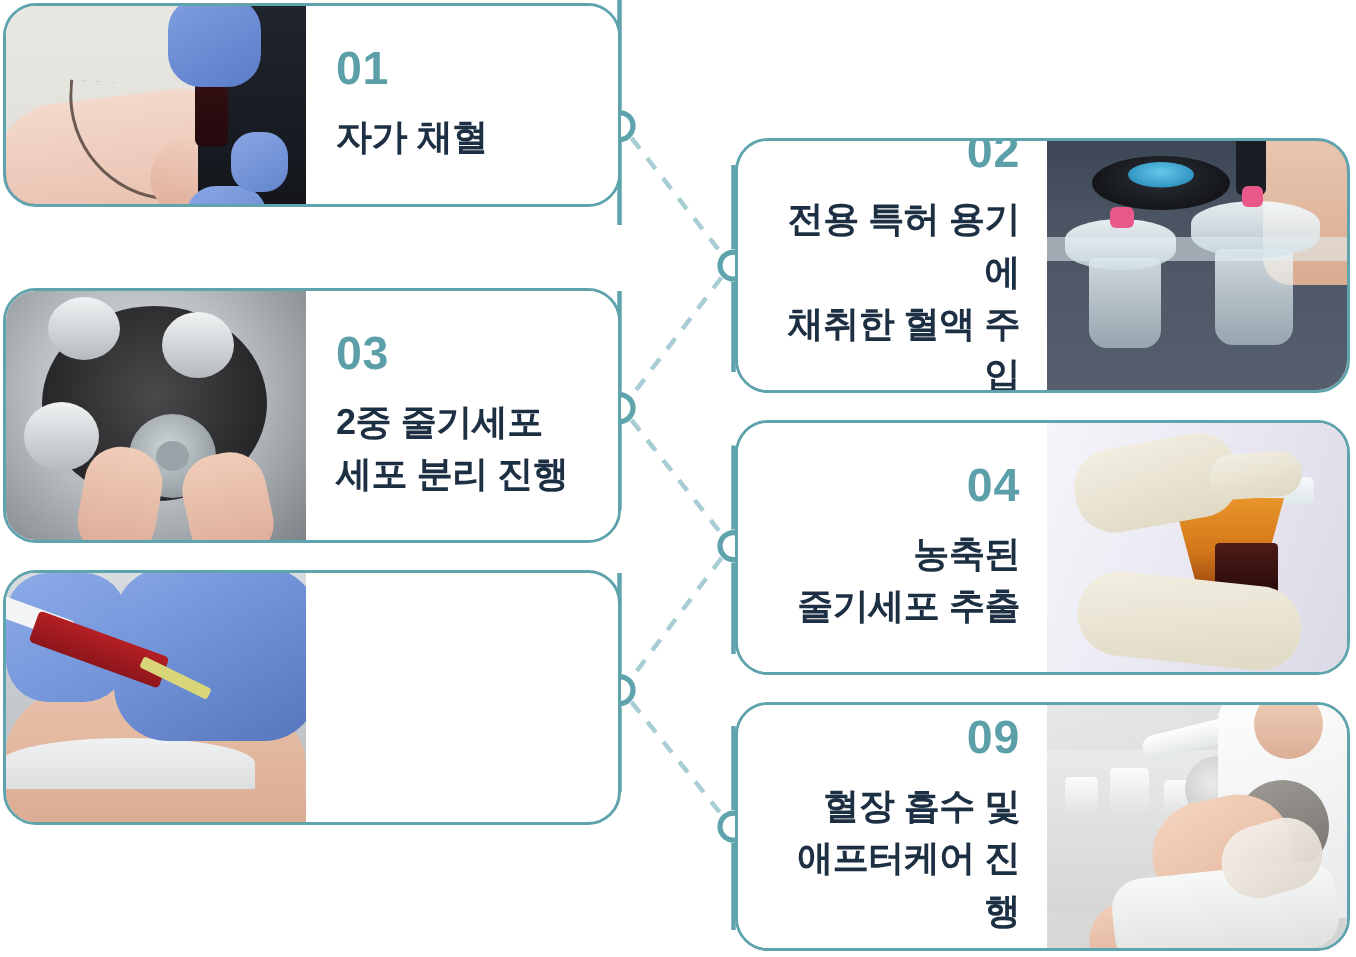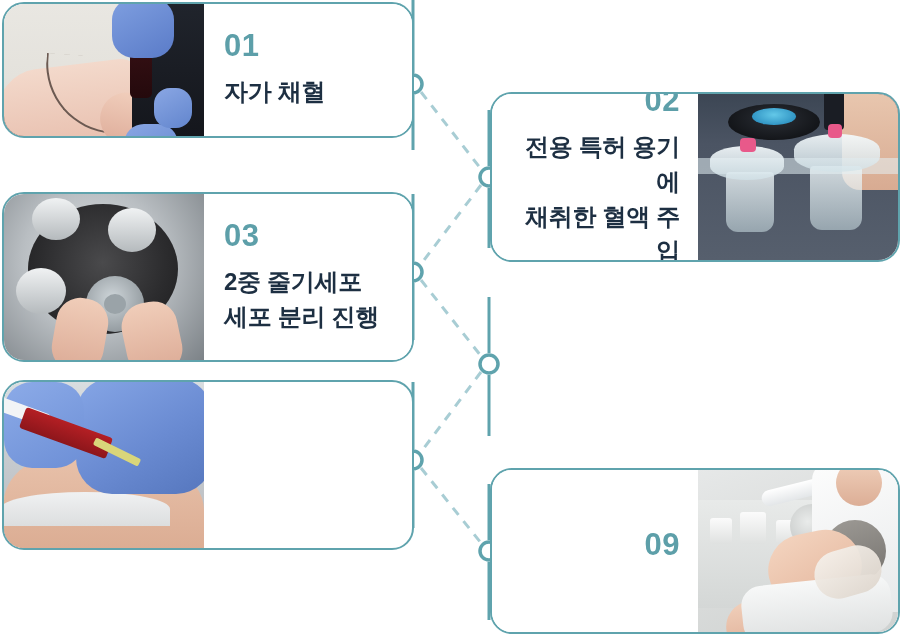--- a/index.html
+++ b/index.html
@@ -295,38 +295,58 @@
       <div class="ph handL"></div>
         <div class="ph handR"></div>
     </div>
     <div class="card-text">
       <div class="step-num">03</div>
       <div class="step-label">2중 줄기세포
 세포 분리 진행</div>
     </div>
   </div>
 
+  <div class="card right" style="top:280px;height:170px;">
+    <div class="card-text">
+      <div class="step-num">04</div>
+      <div class="step-label">농축된
+줄기세포 추출</div>
+    </div>
+    <div class="card-photo p4">
+      <div class="photo-bg"></div>
+      <div class="ph coat"></div>
+      <div class="ph vesselTop"></div>
+        <div class="ph vessel"></div>
+      <div class="ph tubeDark"></div>
+        <div class="ph cap"></div>
+      <div class="ph gl glUp"></div>
+        <div class="ph fing"></div>
+      <div class="ph gl glLo"></div>
+    </div>
+  </div>
 
   <div class="card left" style="top:380px;height:170px;">
     <div class="card-photo p5">
       <div class="photo-bg"></div>
       <div class="ph hair"></div>
         <div class="ph face"></div>
         <div class="ph cap5"></div>
       <div class="ph glove"></div>
         <div class="ph glove2"></div>
       <div class="ph barrel"></div>
         <div class="ph syringe"></div>
         <div class="ph needle"></div>
     </div>
   </div>
 
   <div class="card right" style="top:468px;height:166px;">
     <div class="card-text">
       <div class="step-num">09</div>
+      <div class="step-label">혈장 흡수 및
+애프터케어 진행</div>
     </div>
     <div class="card-photo p6">
       <div class="photo-bg"></div>
       <div class="ph shelf"></div>
       <div class="ph jar j1"></div>
         <div class="ph jar j2"></div>
         <div class="ph jar j3"></div>
       <div class="ph towelRoll"></div>
         <div class="ph towelRoll2"></div>
       <div class="ph lamp"></div>

